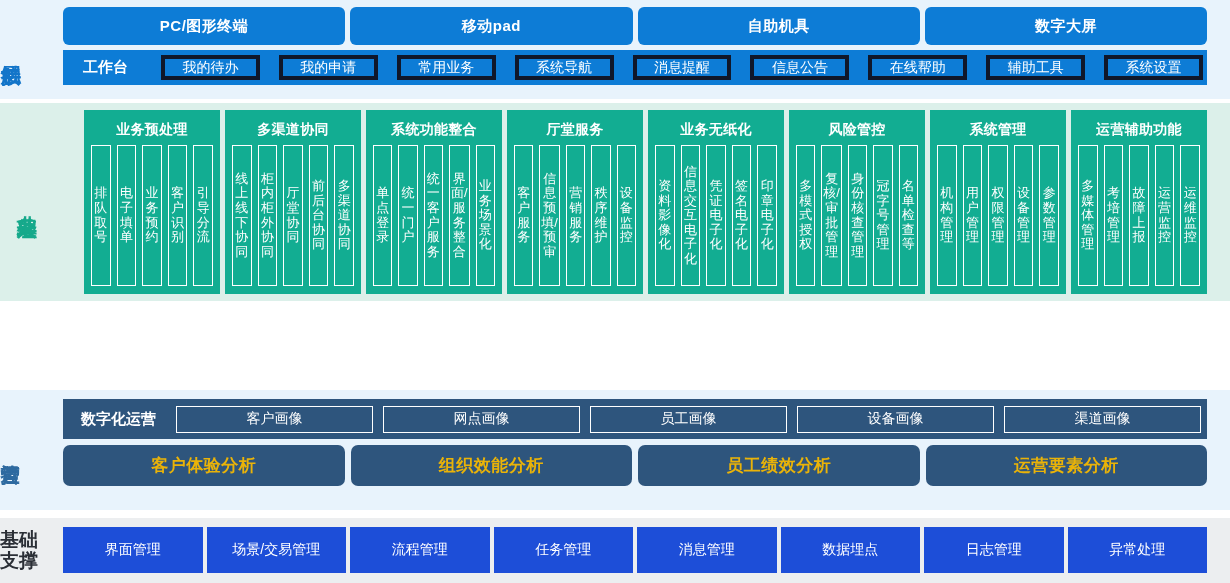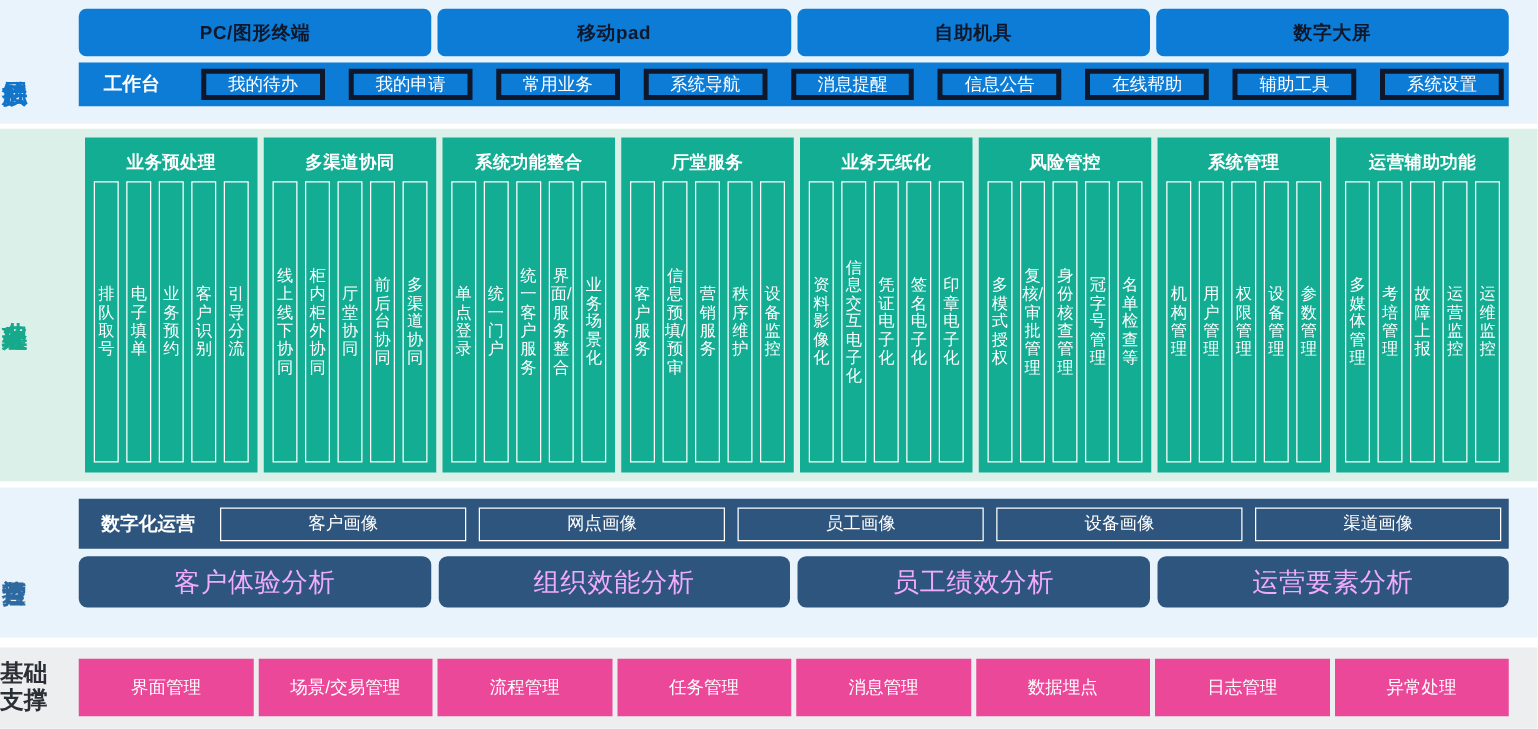--- a/index.html
+++ b/index.html
@@ -68,21 +68,21 @@
   }
   .channel-row {
     display: flex;
     gap: 5px;
     height: 38px;
   }
   .channel-chip {
     flex: 1 1 0;
     background: #0d7cd6;
     border-radius: 6px;
-    color: #0f172a;
+    color: #ffffff;
     font-size: 15px;
     font-weight: bold;
     display: flex;
     align-items: center;
     justify-content: center;
     letter-spacing: .5px;
   }
   .workbench-bar {
     height: 35px;
     background: #0d7cd6;
@@ -107,22 +107,23 @@
     display: flex;
     align-items: center;
     justify-content: center;
     white-space: nowrap;
     box-sizing: border-box;
   }
 
   
   #business-layer {
     top: 103px;
-    height: 282px;
+    height: 198px;
     background: #dcf0ea;
+    padding-left: 16px;
   }
   #business-layer .band-label {
     color: #16a98b;
     font-size: 20px;
   }
   #business-layer .band-body {
     flex-direction: row;
     padding: 7px 23px 7px 8px;
     gap: 5px;
   }
@@ -209,23 +210,23 @@
   }
   .ops-row2 {
     height: 41px;
     display: flex;
     gap: 6px;
   }
   .ops-analysis {
     flex: 1 1 0;
     background: #2e557d;
     border-radius: 7px;
-    color: #f0abfc;
-    font-size: 21px;
-    font-weight: normal;
+    color: #eab308;
+    font-size: 17px;
+    font-weight: bold;
     display: flex;
     align-items: center;
     justify-content: center;
     letter-spacing: .5px;
   }
 
   
   #base-layer {
     top: 518px;
     height: 65px;
@@ -242,21 +243,21 @@
     white-space: pre-line;
     font-weight: bold;
   }
   #base-layer .band-body {
     flex-direction: row;
     padding: 9px 23px 10px 3px;
     gap: 4px;
   }
   .base-chip {
     flex: 1 1 0;
-    background: #ec4899;
+    background: #1d4ed8;
     color: #ffffff;
     font-size: 14px;
     display: flex;
     align-items: center;
     justify-content: center;
     white-space: nowrap;
   }
 </style>
 </head>
 <body>

